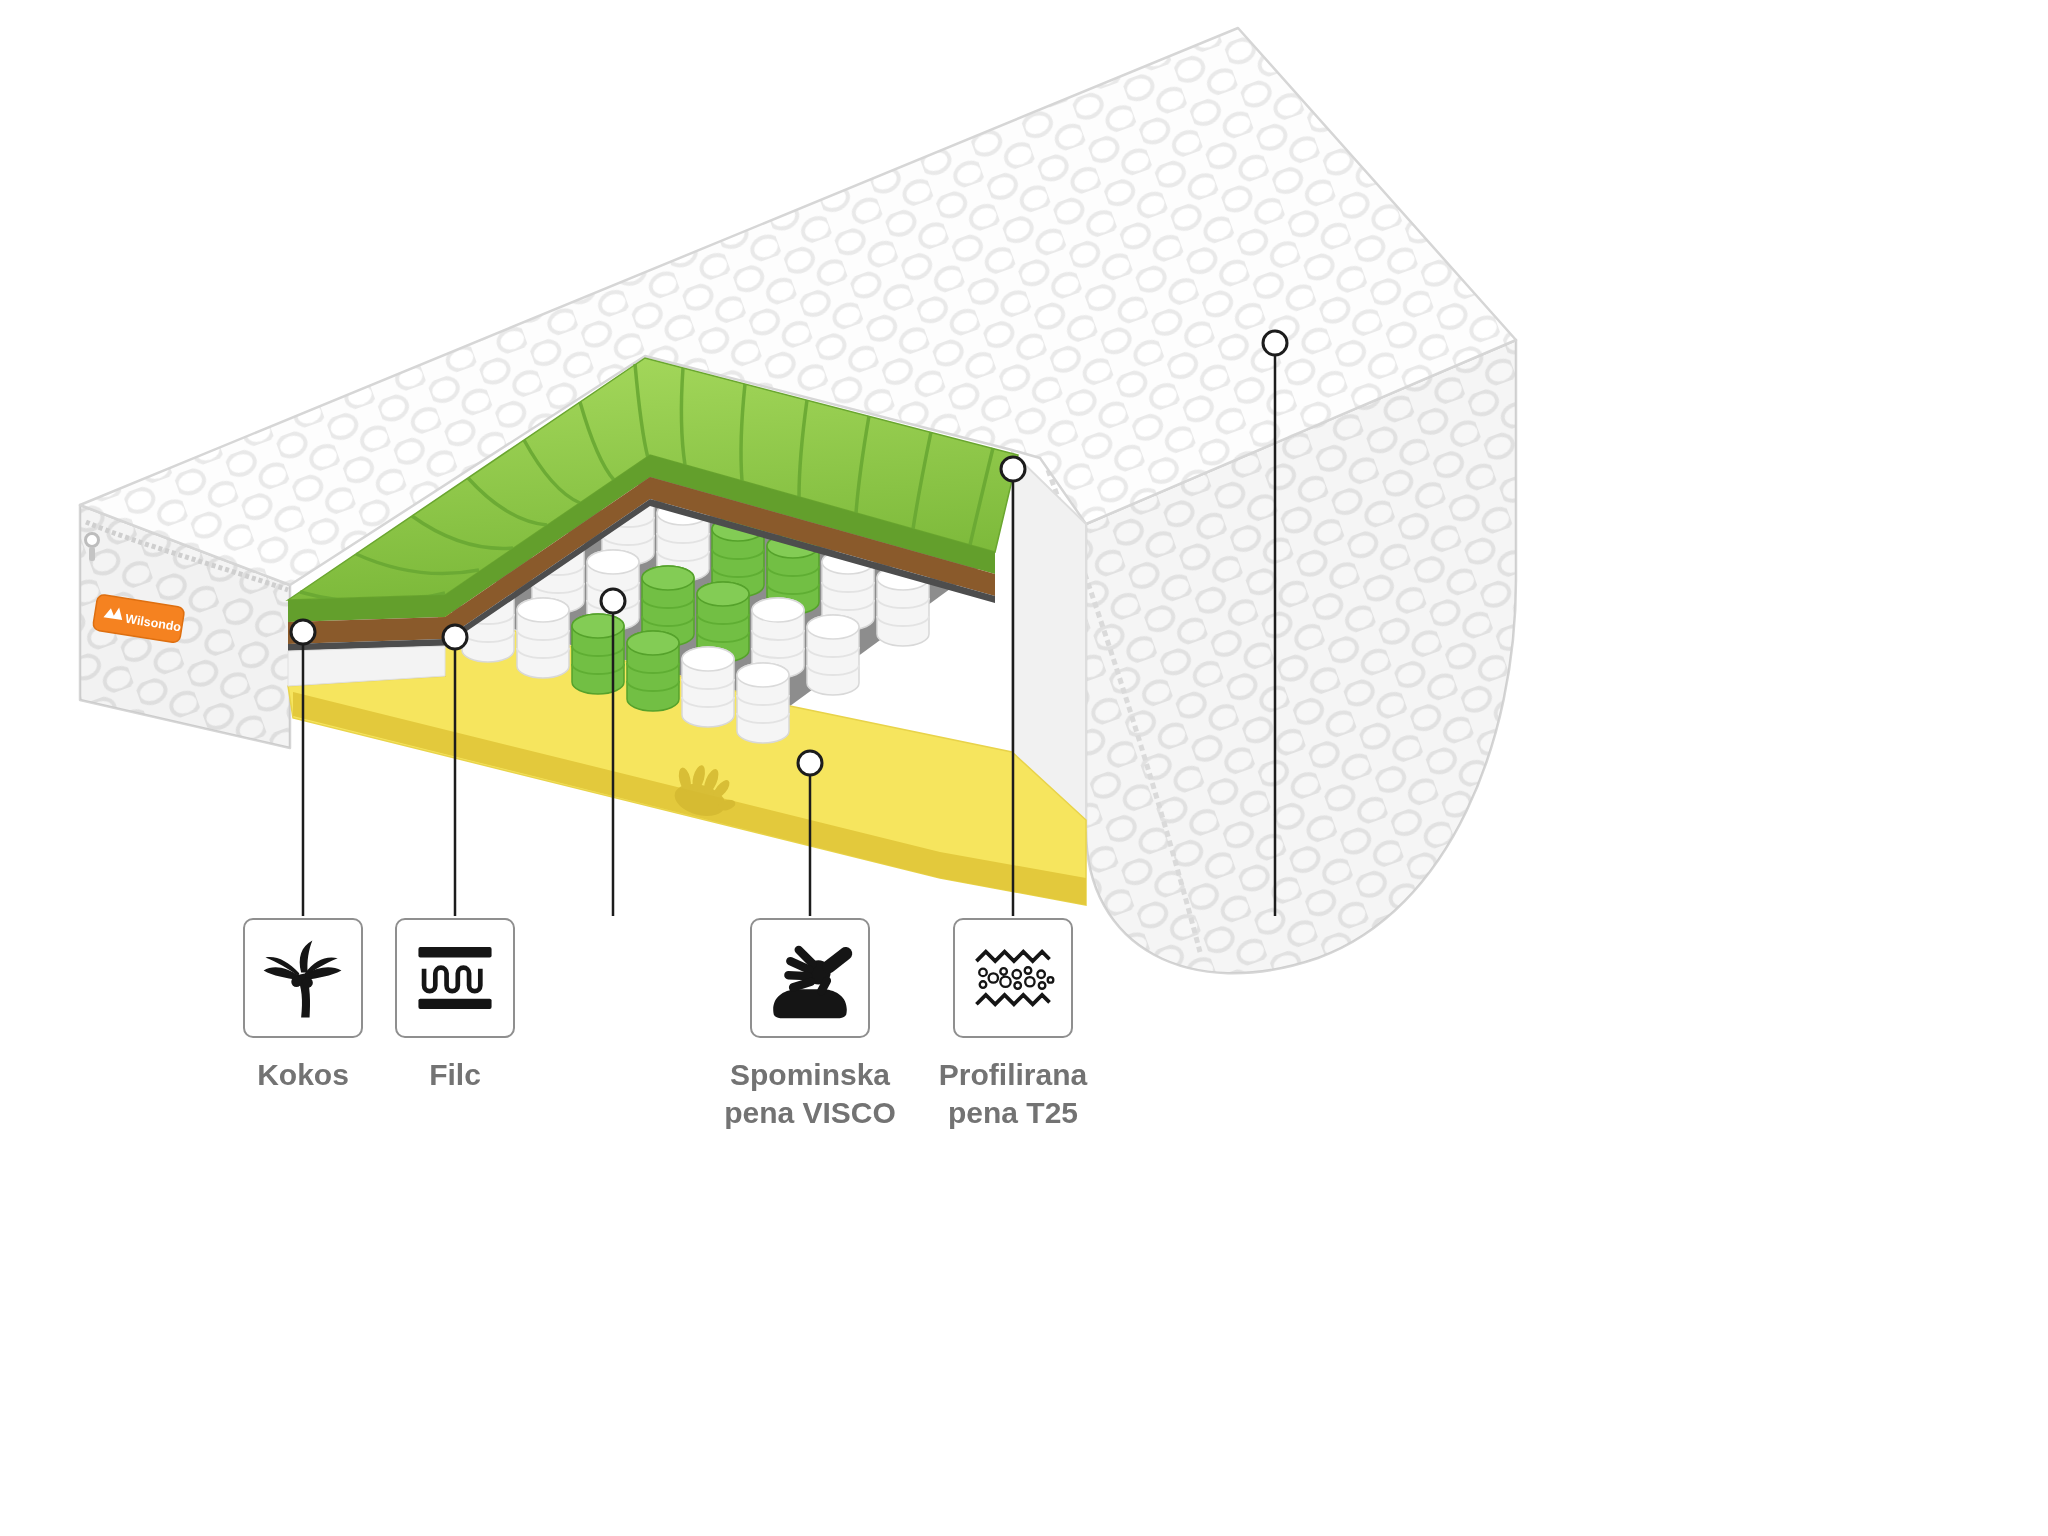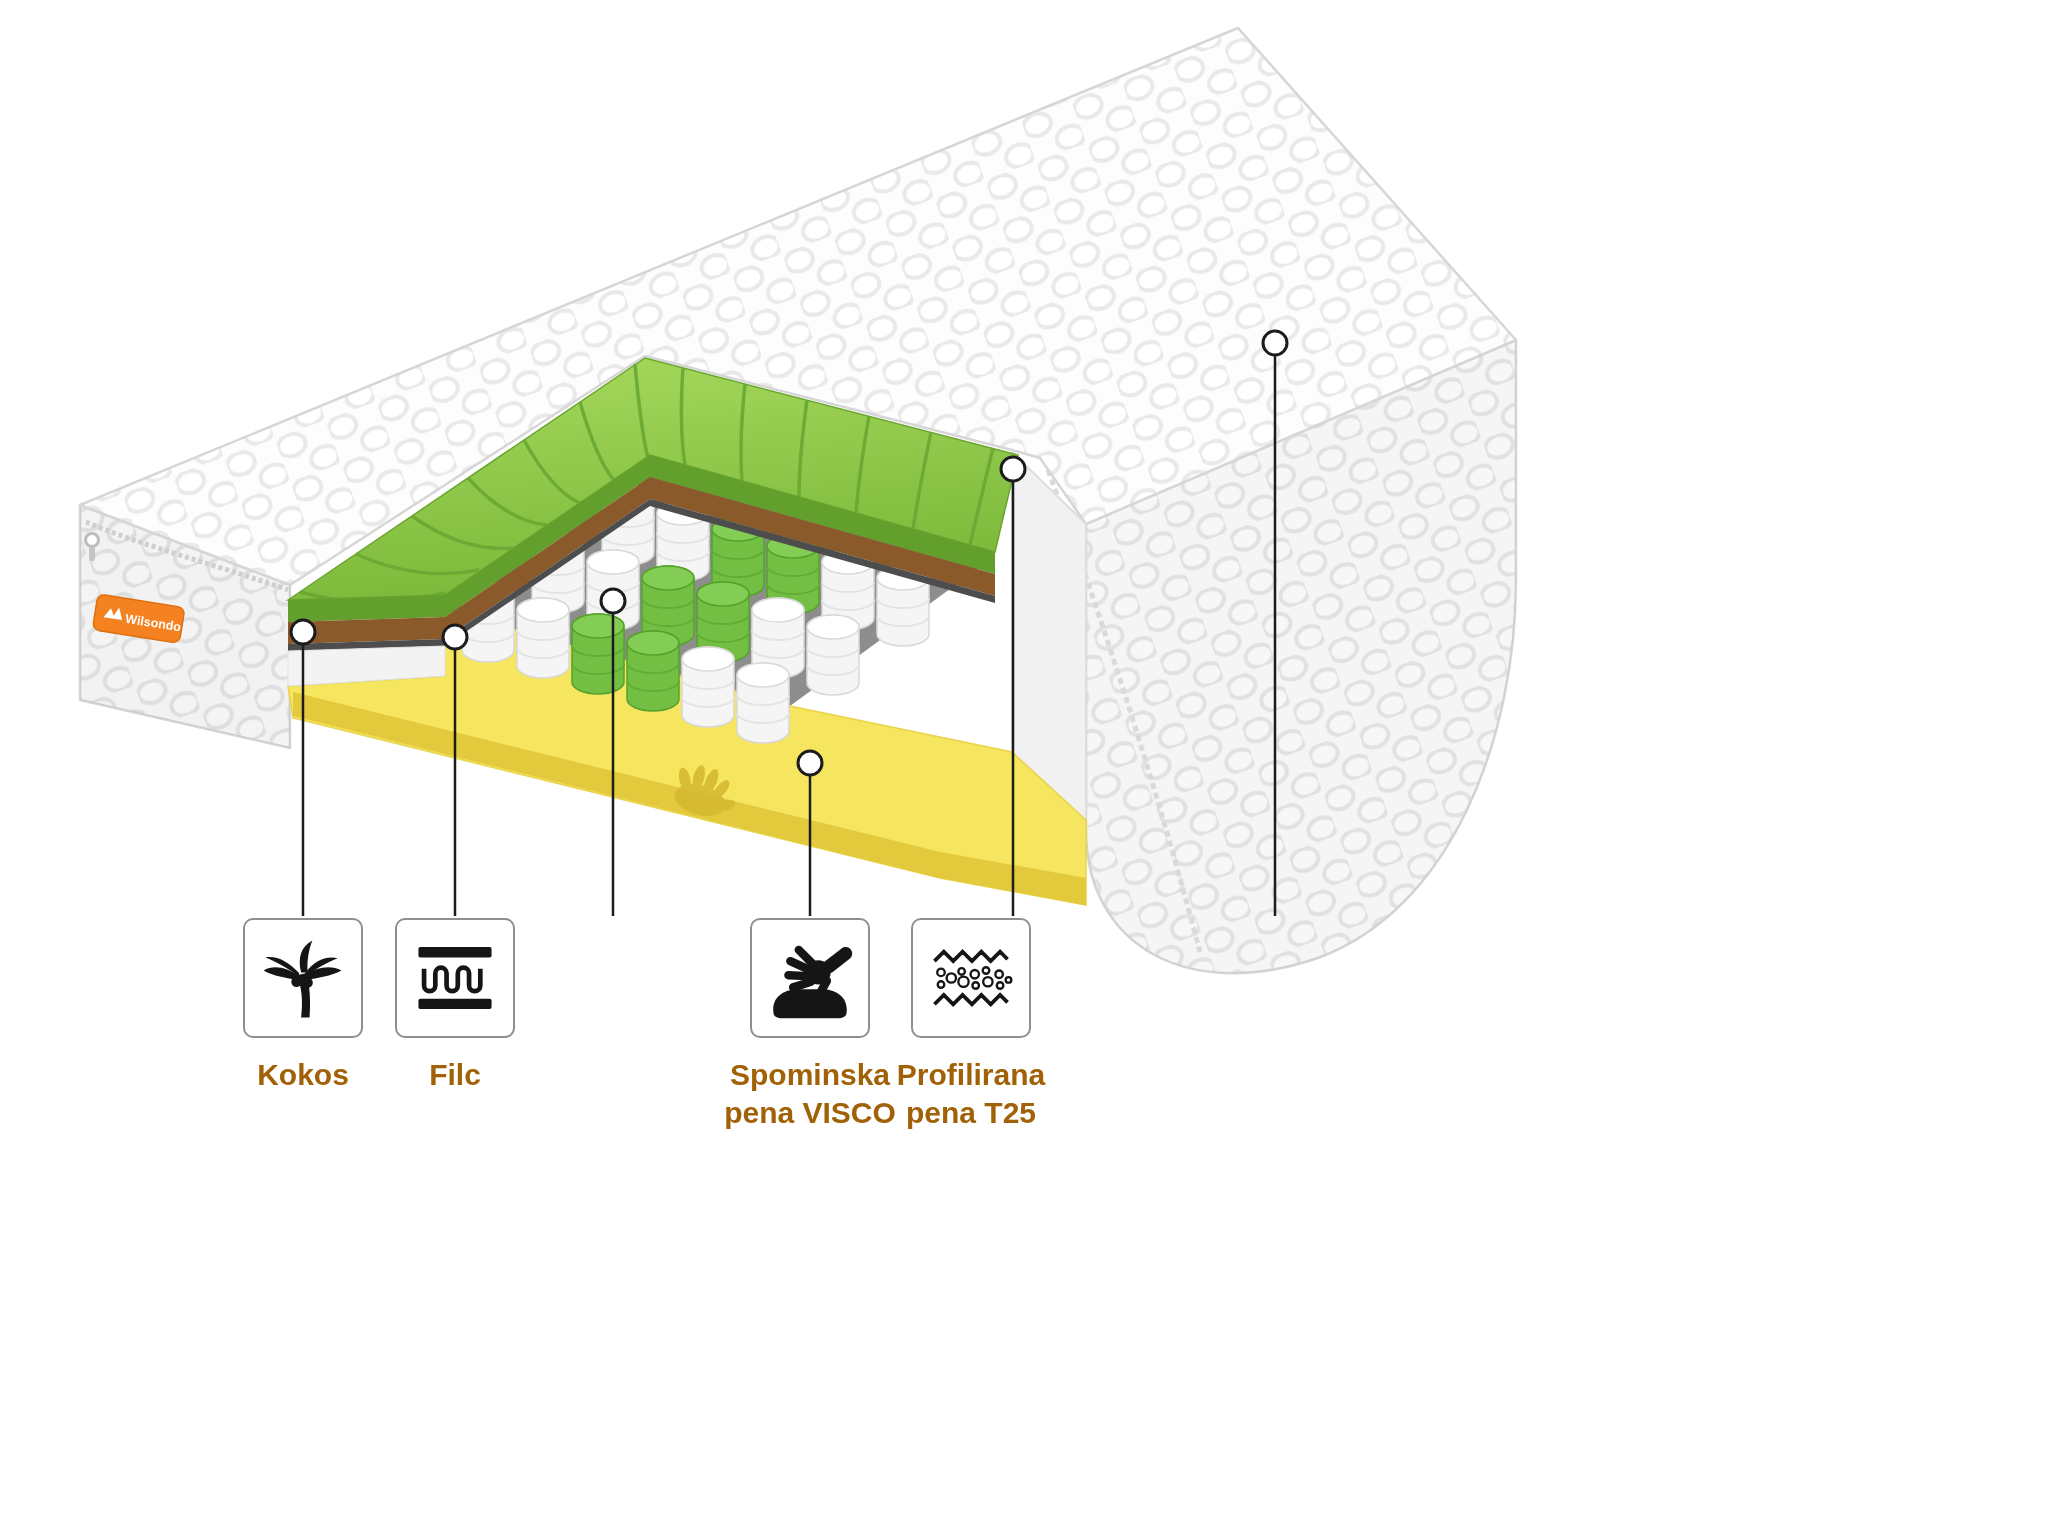--- a/index.html
+++ b/index.html
@@ -3,21 +3,21 @@
 <meta charset="utf-8">
 <style>
   *{box-sizing:border-box;margin:0;padding:0}
   html,body{background:#ffffff;font-family:"Liberation Sans", sans-serif;}
   .stage{position:relative;width:2048px;height:1536px;background:#ffffff;overflow:hidden;}
   .scene{position:absolute;left:0;top:0;width:2048px;height:1536px;}
   .feature{position:absolute;top:918px;width:300px;display:flex;flex-direction:column;align-items:center;}
   .feature .box{width:120px;height:120px;background:#ffffff;border:2px solid #8f8f8f;border-radius:10px;
     display:flex;align-items:center;justify-content:center;}
   .feature .box svg{width:90px;height:90px;}
-  .feature .label{margin-top:18px;font-size:30px;line-height:1.28;font-weight:600;color:#a16207;text-align:center;}
+  .feature .label{margin-top:18px;font-size:30px;line-height:1.28;font-weight:600;color:#737373;text-align:center;}
   .lline{display:block;white-space:nowrap;}
   .lline:empty{display:none;}
 </style>
 </head>
 <body>
 
 <div class="stage">
 
   <svg class="scene" viewBox="0 0 2048 1536">
     <defs>
@@ -204,21 +204,21 @@
         </g>
         <line x1="68" y1="36" x2="86" y2="22" stroke="#151515" stroke-width="14" stroke-linecap="round"></line>
       </svg>
     </div>
     <div class="label">
       <span class="lline">Spominska</span>
       <span class="lline">pena VISCO</span>
     </div>
   </div>
 
-  <div class="feature" style="left:821px">
+  <div class="feature" style="left:863px">
     <div class="box">
       <svg viewBox="0 0 96 96" fill="none" stroke="#151515">
         <path stroke-width="4" d="M9,30 L19,20 L29,30 L39,20 L49,30 L59,20 L69,30 L79,20 L87,28"></path>
         <path stroke-width="4" d="M9,76 L19,66 L29,76 L39,66 L49,76 L59,66 L69,76 L79,66 L87,74"></path>
         <g stroke-width="2.5">
           <circle cx="16" cy="42" r="4"></circle>
             <circle cx="27" cy="48" r="5"></circle>
             <circle cx="16" cy="55" r="3.5"></circle>
           <circle cx="38" cy="41" r="3.5"></circle>
             <circle cx="40" cy="52" r="5.5"></circle>

